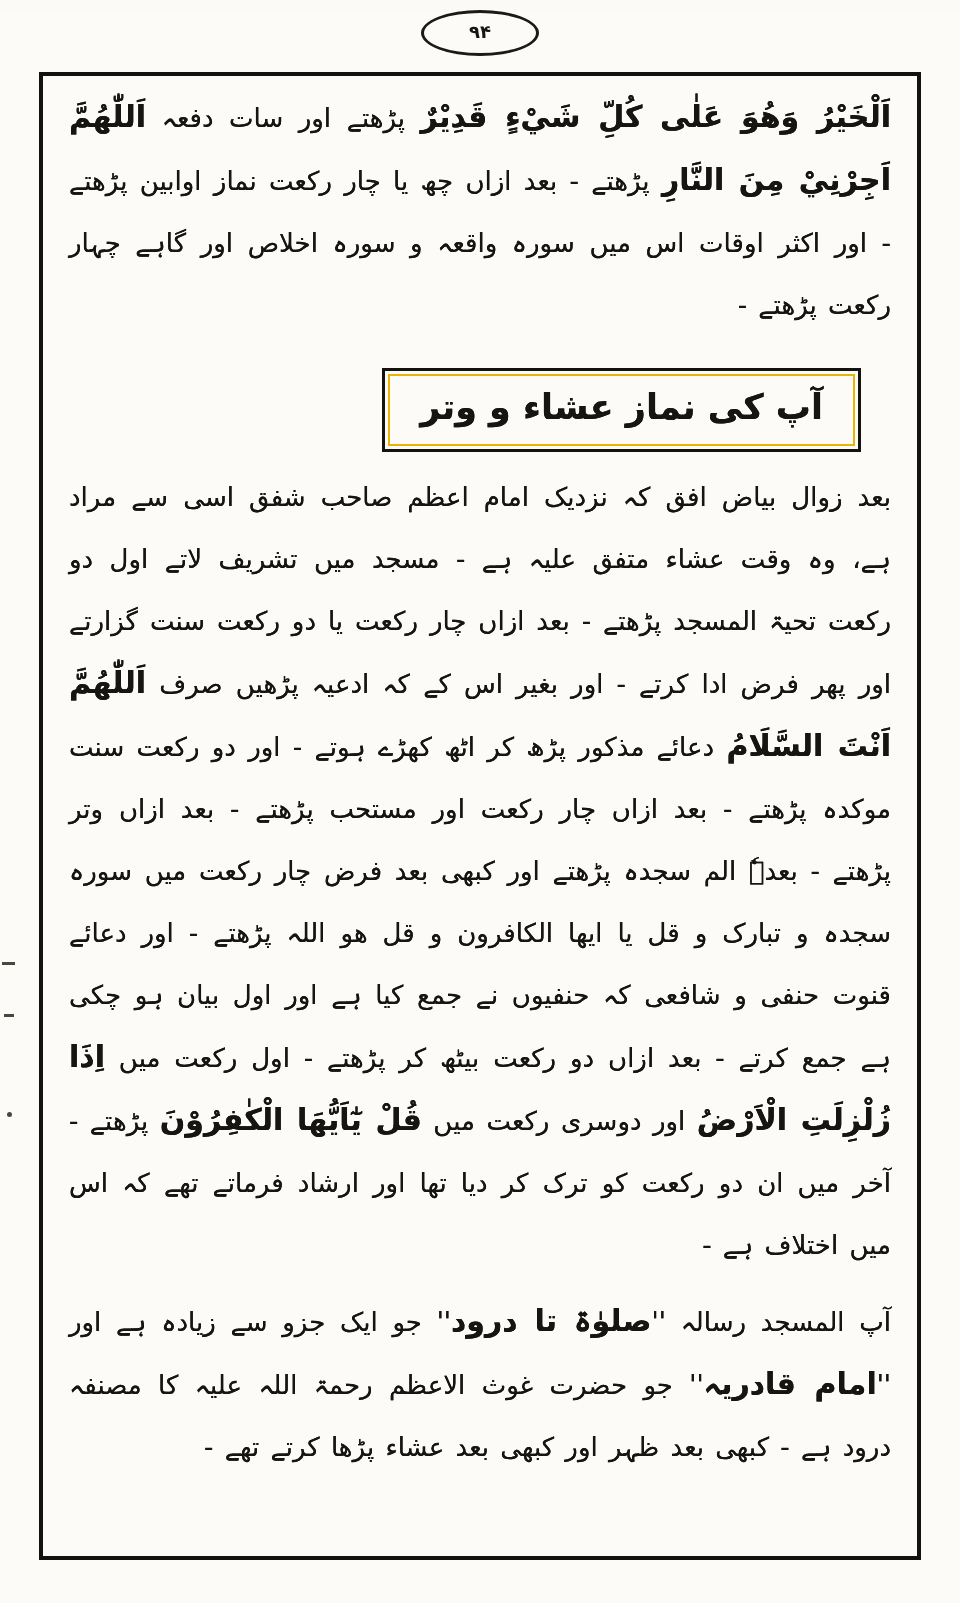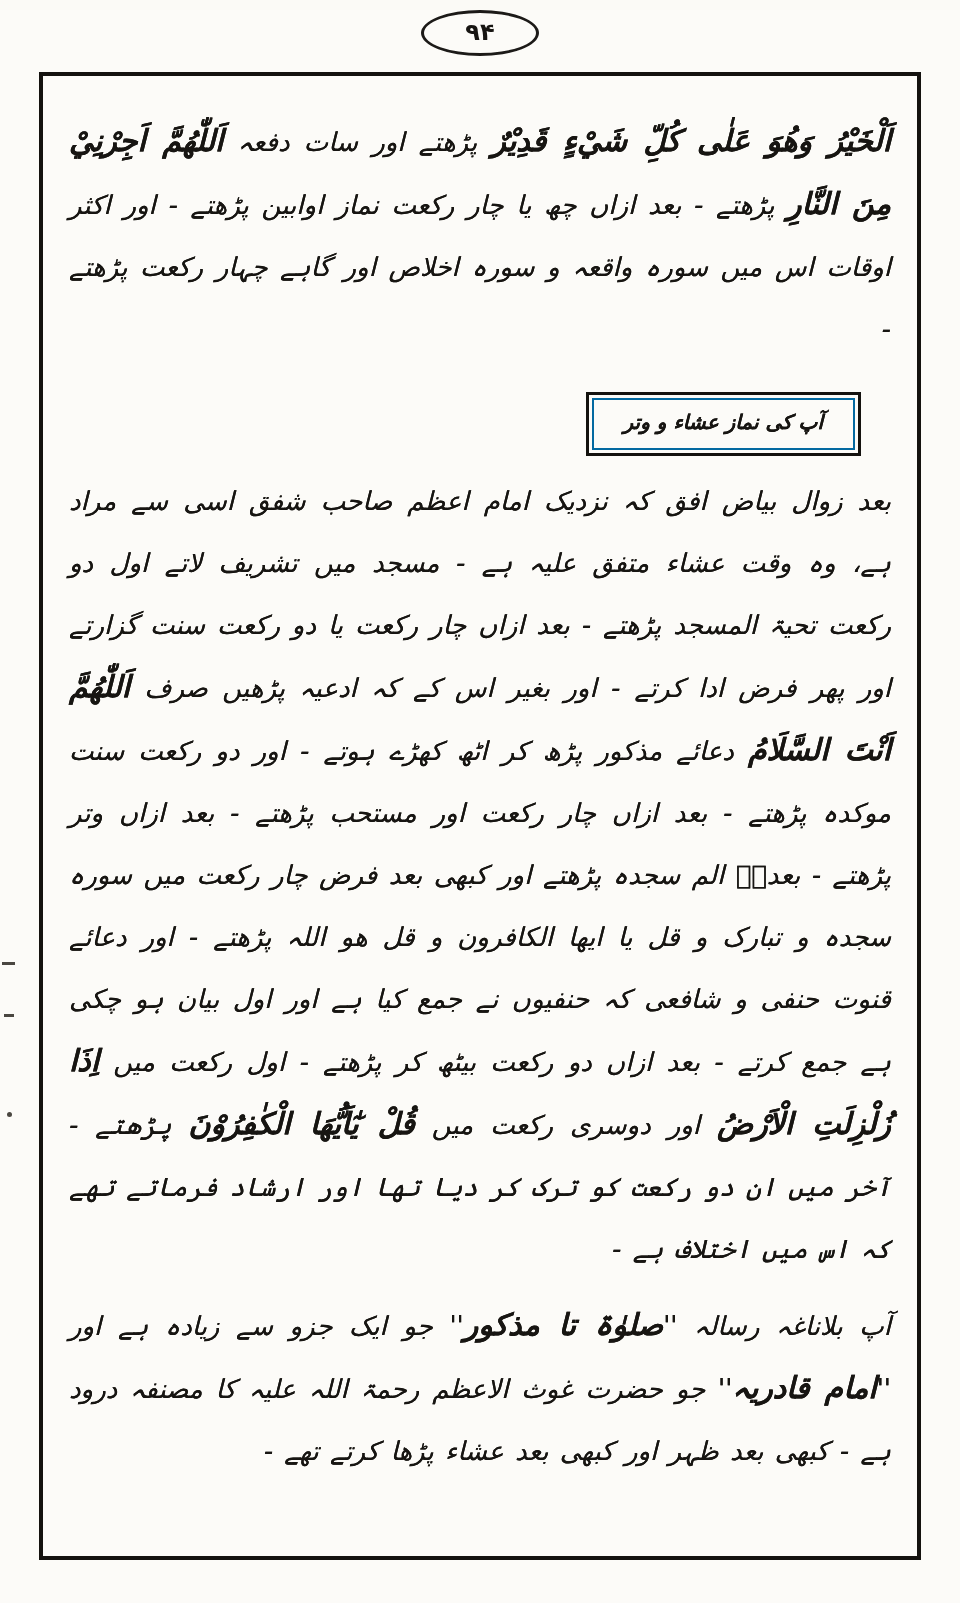--- a/index.html
+++ b/index.html
@@ -26,37 +26,36 @@
     height: 40px;
     margin: 10px auto 6px;
     border: 3px solid #1c1a18;
     border-radius: 50%;
     display: flex;
     align-items: center;
     justify-content: center;
     background: #fcfbf8;
   }
   .page-number {
-    font-size: 24px;
+    font-size: 18px;
     font-weight: bold;
     line-height: 1;
     transform: translateY(-1px);
   }
   
   .content-frame {
     margin: 16px auto 0;
     width: 882px;
     height: 1488px;
     box-sizing: border-box;
     border: 4px solid #14120f;
-    padding: 24px 26px 0;
+    padding: 0 26px 0;
     direction: rtl;
     overflow: hidden;
     background: #fcfbf8;
-    font-style: italic;
   }
   .para {
     margin: 14px 0 0;
     direction: rtl;
     text-align: justify;
     font-size: 26px;
     line-height: 62px;
     word-spacing: 3px;
     text-shadow: 0 0 0.5px #1a1814;
   }
@@ -69,23 +68,23 @@
   }
   .heading-box {
     width: fit-content;
     margin: 32px 30px 4px auto;
     border: 3px solid #14120f;
     padding: 3px;
     background: #fcfbf8;
   }
   .heading-inner {
     display: block;
-    border: 2px solid #0369a1;
+    border: 2px solid #eab308;
     padding: 9px 30px 13px;
-    font-size: 20px;
+    font-size: 35px;
     font-weight: bold;
     line-height: 1.3;
     white-space: nowrap;
     text-shadow: 0 0 0.6px #14120f;
   }
   
   .artifact {
     position: absolute;
     background: #4a4741;
   }
@@ -104,21 +103,21 @@
 
   <div class="content-frame">
 
     <p class="para intro"><span class="run run-arabic">اَلْخَيْرُ وَهُوَ عَلٰى كُلِّ شَيْءٍ قَدِيْرٌ</span><span class="run"> پڑھتے اور سات دفعہ </span><span class="run run-arabic">اَللّٰهُمَّ اَجِرْنِيْ مِنَ النَّارِ</span><span class="run"> پڑھتے - بعد ازاں چھ یا چار رکعت نماز اوابین پڑھتے - اور اکثر اوقات اس میں سورہ واقعہ و سورہ اخلاص اور گاہے چہار رکعت پڑھتے -</span></p>
 
     <div class="heading-box">
       <span class="heading-inner">آپ کی نماز عشاء و وتر</span>
     </div>
     <p class="para"><span class="run">بعد زوال بیاض افق کہ نزدیک امام اعظم صاحب شفق اسی سے مراد ہے، وہ وقت عشاء متفق علیہ ہے - مسجد میں تشریف لاتے اول دو رکعت تحیۃ المسجد پڑھتے - بعد ازاں چار رکعت یا دو رکعت سنت گزارتے اور پھر فرض ادا کرتے - اور بغیر اس کے کہ ادعیہ پڑھیں صرف </span><span class="run run-arabic">اَللّٰهُمَّ اَنْتَ السَّلَامُ</span><span class="run"> دعائے مذکور پڑھ کر اٹھ کھڑے ہوتے - اور دو رکعت سنت موکدہ پڑھتے - بعد ازاں چار رکعت اور مستحب پڑھتے - بعد ازاں وتر پڑھتے - بعدہٗ الم سجدہ پڑھتے اور کبھی بعد فرض چار رکعت میں سورہ سجدہ و تبارک و قل یا ایھا الکافرون و قل ھو اللہ پڑھتے - اور دعائے قنوت حنفی و شافعی کہ حنفیوں نے جمع کیا ہے اور اول بیان ہو چکی ہے جمع کرتے - بعد ازاں دو رکعت بیٹھ کر پڑھتے - اول رکعت میں </span><span class="run run-arabic">اِذَا زُلْزِلَتِ الْاَرْضُ</span><span class="run"> اور دوسری رکعت میں </span><span class="run run-arabic">قُلْ يٰٓاَيُّهَا الْكٰفِرُوْنَ</span><span class="run"> پڑھتے - آخر میں ان دو رکعت کو ترک کر دیا تھا اور ارشاد فرماتے تھے کہ اس میں اختلاف ہے -</span></p>
 
-    <p class="para"><span class="run">آپ بلاناغہ رسالہ ''</span><span class="run run-arabic">صلوٰۃ تا مذکور</span><span class="run">'' جو ایک جزو سے زیادہ ہے اور ''</span><span class="run run-arabic">امام قادریہ</span><span class="run">'' جو حضرت غوث الاعظم رحمۃ اللہ علیہ کا مصنفہ درود ہے - کبھی بعد ظہر اور کبھی بعد عشاء پڑھا کرتے تھے -</span></p>
+    <p class="para"><span class="run">آپ المسجد رسالہ ''</span><span class="run run-arabic">صلوٰۃ تا درود</span><span class="run">'' جو ایک جزو سے زیادہ ہے اور ''</span><span class="run run-arabic">امام قادریہ</span><span class="run">'' جو حضرت غوث الاعظم رحمۃ اللہ علیہ کا مصنفہ درود ہے - کبھی بعد ظہر اور کبھی بعد عشاء پڑھا کرتے تھے -</span></p>
 
   </div>
 
   <div class="artifact dash1"></div>
   <div class="artifact dash2"></div>
   <div class="artifact dot"></div>
 
 </div>
 
 </body></html>

